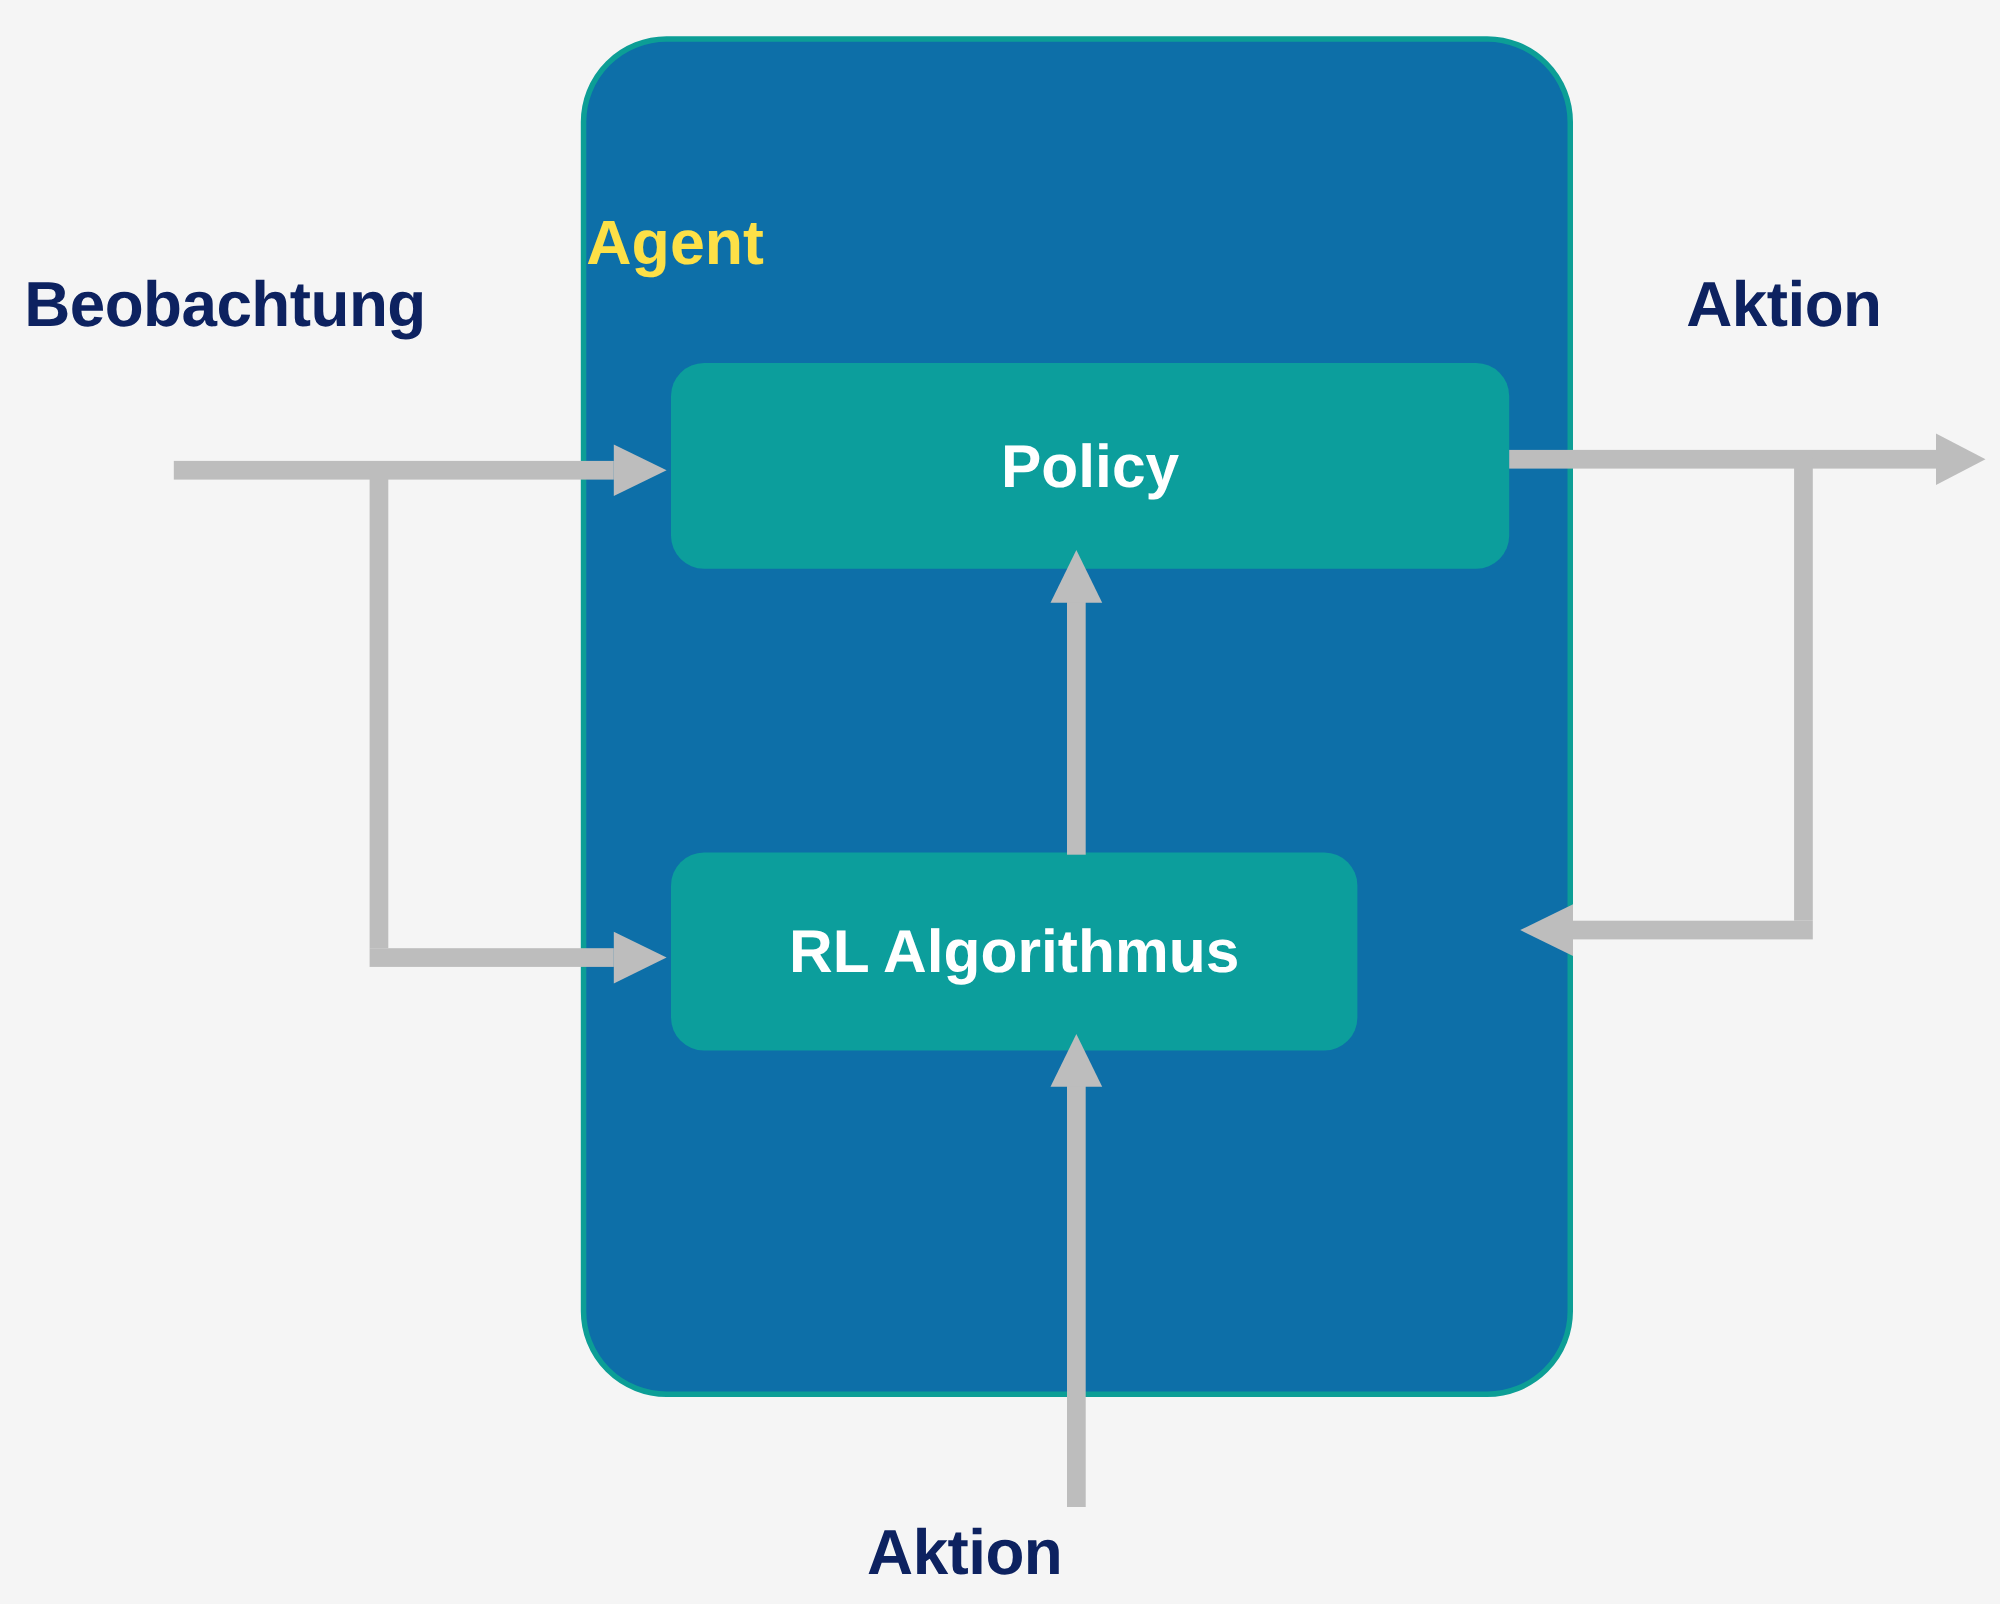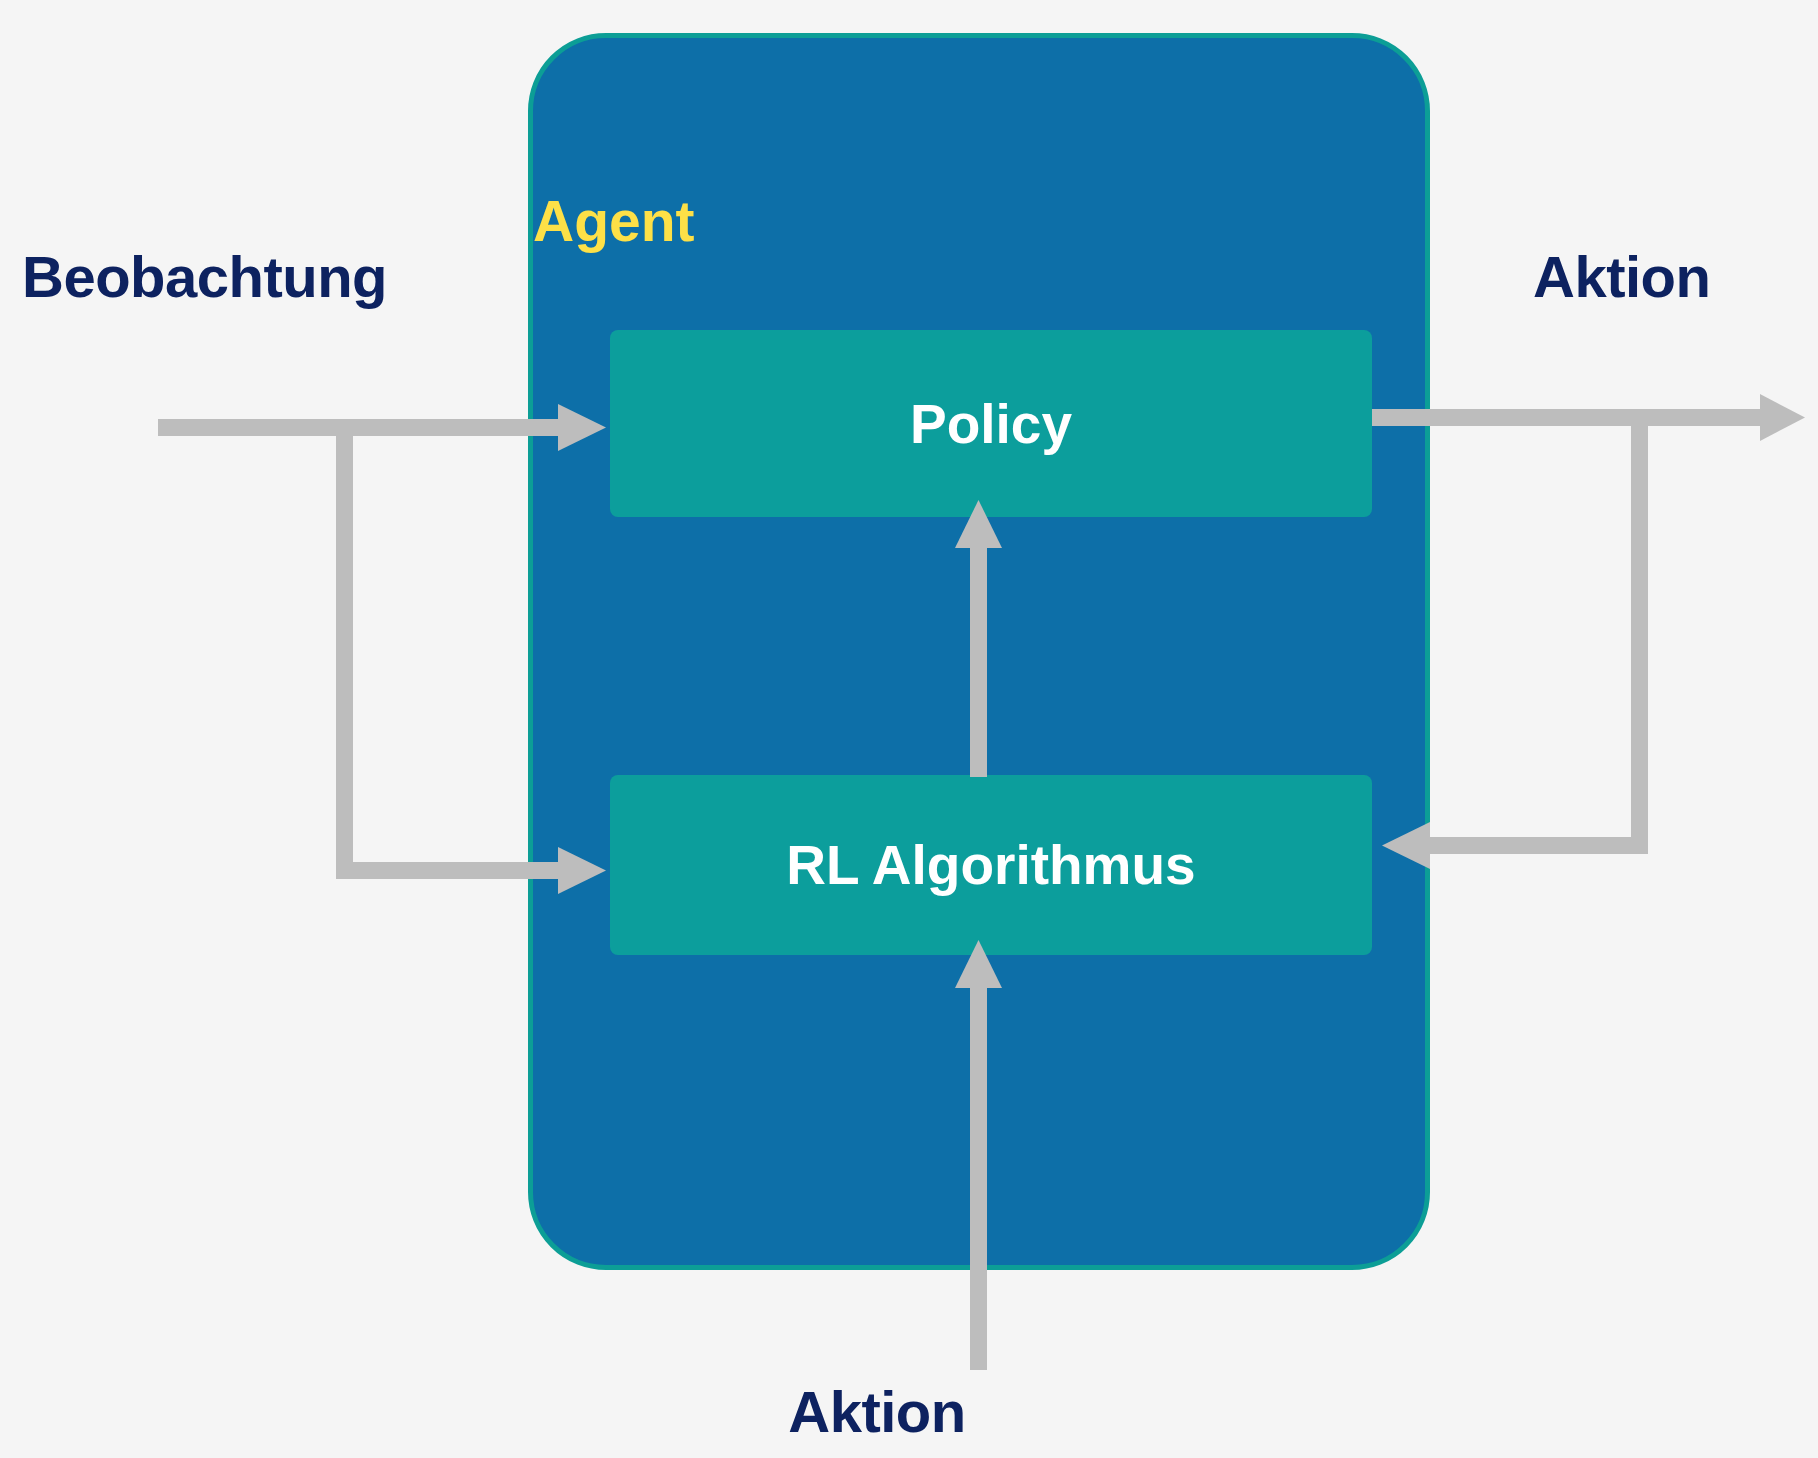--- a/index.html
+++ b/index.html
@@ -48,33 +48,33 @@
     left: 0; right: 0;
     top: 150px;
     text-align: left;
     color: #fde047;
     font-weight: bold;
     font-size: 57px;
   }
   .inner-box {
     position: absolute;
     background: #0c9e9c;
-    border-radius: 8px;
+    border-radius: 30px;
     display: flex;
     align-items: center;
     justify-content: center;
   }
   .inner-box .inner-label {
     color: #ffffff;
     font-weight: bold;
     font-size: 55px;
     white-space: nowrap;
   }
   #policy-box { left: 610px; top: 330px; width: 762px; height: 187px; }
-  #rl-box     { left: 610px; top: 775px; width: 762px; height: 180px; }
+  #rl-box     { left: 610px; top: 775px; width: 624px; height: 180px; }
 
   svg#arrows {
     position: absolute;
     left: 0; top: 0;
     width: 1818px;
     height: 1458px;
     pointer-events: none;
   }
 </style>
 </head>

